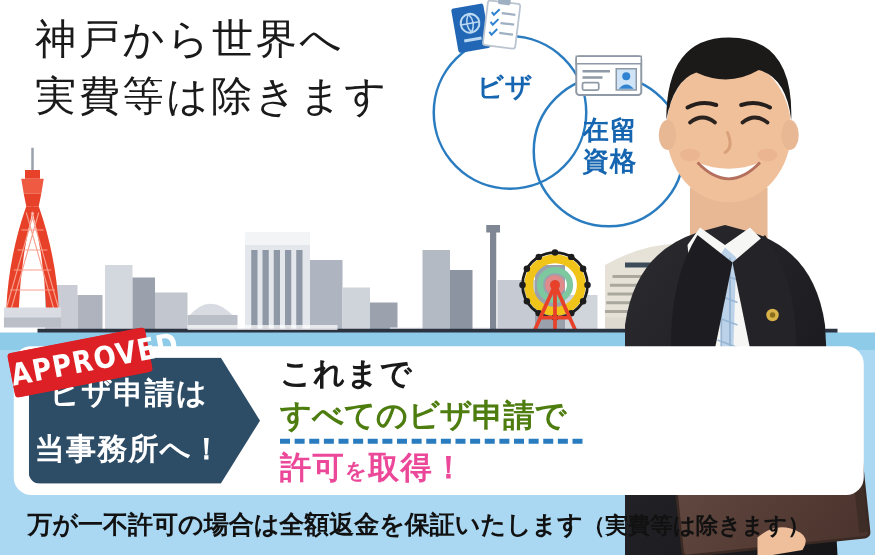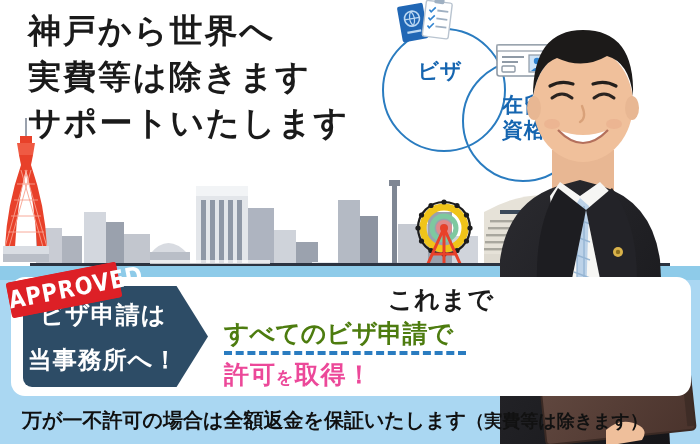--- a/index.html
+++ b/index.html
@@ -23,27 +23,27 @@
   }
 
   
   .tower{position:absolute;left:3px;top:118px;width:46px;height:152px;}
 
   
   .headline{
     position:absolute;left:28px;top:8px;width:380px;
     color:#1a1a1a;
     font-size:33px;line-height:46px;letter-spacing:2px;
-    font-weight:700;
+    font-weight:400;
     white-space:nowrap;
   }
   .headline div{height:46px;}
 
   
-  .venn{position:absolute;left:372px;top:18px;width:230px;height:150px;}
+  .venn{position:absolute;left:336px;top:18px;width:230px;height:150px;}
   .circ{
     position:absolute;border:2px solid #2a7cc0;border-radius:50%;
     background:rgba(255,255,255,0.0);
   }
   .circ-a{left:10px;top:10px;width:120px;height:120px;}
   .circ-b{left:90px;top:42px;width:118px;height:118px;}
   .circ-label{
     position:absolute;color:#1565b0;font-weight:700;
     font-size:21px;line-height:25px;text-align:center;letter-spacing:1px;
   }
@@ -82,21 +82,21 @@
   }
   .stamp span{
     display:block;color:#ffffff;font-weight:700;font-size:21px;
     line-height:36px;text-align:center;letter-spacing:1px;
     font-family:"DejaVu Sans",sans-serif;
     transform:scaleY(1.15);
   }
 
   
   .msg{position:absolute;left:224px;top:282px;width:270px;}
-  .msg-l1{font-size:25px;line-height:34px;font-weight:700;color:#1a1a1a;letter-spacing:1px;text-align:right;}
+  .msg-l1{font-size:25px;line-height:34px;font-weight:700;color:#1a1a1a;letter-spacing:1px;}
   .msg-l2{font-size:25px;line-height:34px;font-weight:700;color:#4d7c0f;letter-spacing:0px;white-space:nowrap;}
   .dashline{
     width:242px;height:0;margin:1px 0 2px 0;
     border-top:4px dashed #2a7cc0;
   }
   .msg-l3{font-size:25px;line-height:34px;font-weight:700;color:#ec4899;letter-spacing:1px;}
   .msg-l3 .sm{font-size:17px;}
 
   
   .guarantee{
@@ -215,21 +215,20 @@
         <path d="M14 66 L32 66 M11 82 L35 82 M8 98 L38 98 M5 114 L41 114"></path>
       </g>
       <rect x="0" y="128" width="46" height="10" fill="#d9dde3"></rect>
       <rect x="0" y="136" width="46" height="8" fill="#b9bec7"></rect>
     </svg>
   </div>
 
   <div class="headline">
     <div>神戸から世界へ</div>
     <div>実費等は除きます</div>
-    <div>サポートいたします</div>
   </div>
 
   <div class="venn">
     <div class="circ circ-a"></div>
     <div class="circ circ-b"></div>
 
     <div class="circ-label label-a">
       <div>ビザ</div>
     </div>
     <div class="circ-label label-b">

